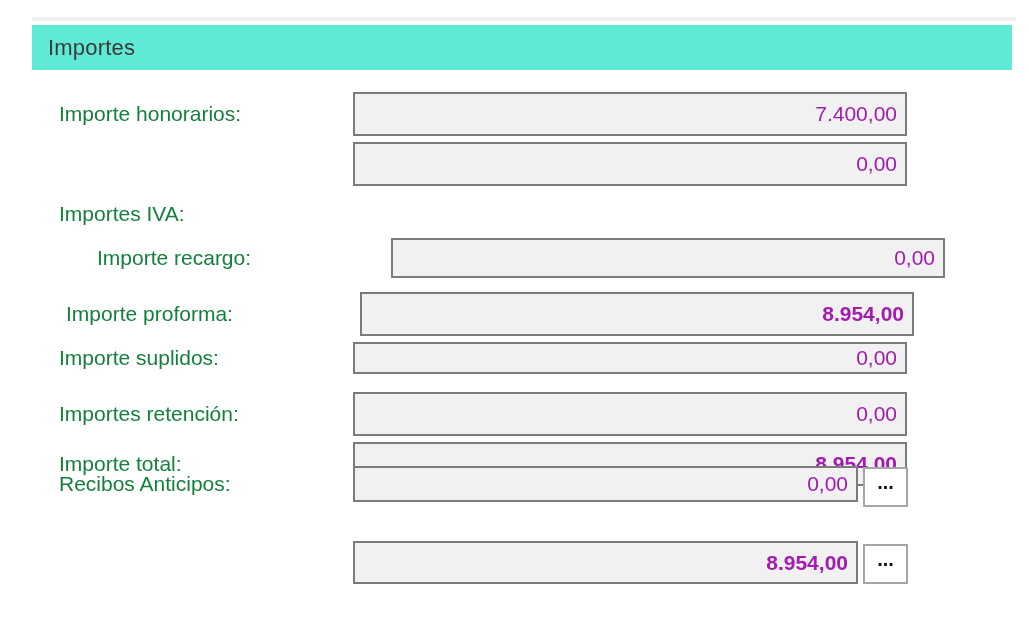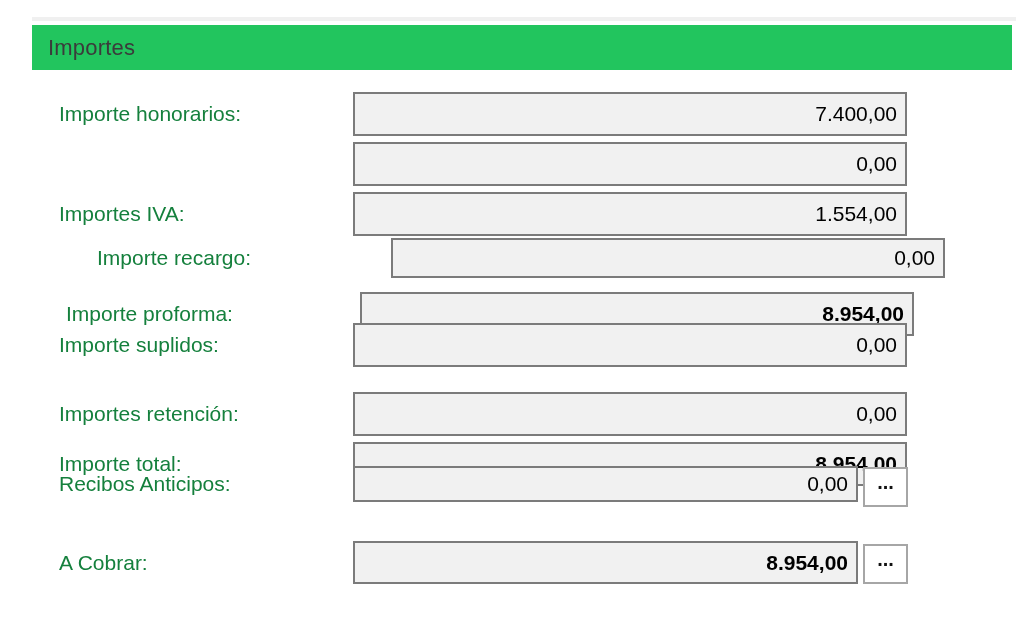--- a/index.html
+++ b/index.html
@@ -9,41 +9,41 @@
     background:#ffffff;
     font-family:"Liberation Sans", sans-serif;
     overflow:hidden;
   }
   .top-strip{
     position:absolute;left:32px;top:17px;width:984px;height:4px;
     background:#f0f0f0;
   }
   .section-header{
     position:absolute;left:32px;top:25px;width:980px;height:45px;
-    background:#22c55e;
+    background:#5eead4;
     display:flex;align-items:center;
     padding-left:16px;box-sizing:border-box;
   }
   .section-header .title{
     font-size:22px;color:#3b3b3b;letter-spacing:0.2px;
   }
   .row{position:absolute;left:0;width:1029px;}
   .row .lbl{
     position:absolute;left:59px;top:0;height:100%;
     display:flex;align-items:center;
     font-size:21px;color:#15803d;
   }
   .row input.val{
     position:absolute;left:353px;top:0;height:100%;
     width:554px;
     box-sizing:border-box;
     border:2px solid #7b7b7b;
     background:#f1f1f1;
     font-family:"Liberation Sans", sans-serif;
-    font-size:21px;color:#000000;
+    font-size:21px;color:#a21caf;
     text-align:right;
     padding:0 8px 0 4px;
     outline:none;
   }
   .row.short input.val{width:505px;}
   .row.bold input.val{font-weight:bold;}
   .row .browse-btn{
     position:absolute;left:863px;width:45px;height:40px;
     box-sizing:border-box;
     background:#ffffff;
@@ -54,21 +54,21 @@
     line-height:0;
     padding:0 0 10px 0;
     cursor:pointer;
   }
   
   .r0{top:92px;height:44px;}
   .r1{top:142px;height:44px;}
   .r2{top:192px;height:44px;}
   .r3{top:238px;height:40px;margin-left:38px;}
   .r4{top:292px;height:44px;margin-left:7px;}
-  .r5{top:323px;height:44px;}
+  .r5{top:342px;height:32px;}
   .r6{top:392px;height:44px;}
   .r7{top:442px;height:44px;}
   .r8{top:466px;height:36px;}
   .r8 .browse-btn{top:1px;}
   .r9{top:541px;height:43px;}
   .r9 .browse-btn{top:3px;}
 </style>
 </head>
 <body>
 
@@ -84,21 +84,20 @@
     <span class="lbl">Importe honorarios:</span>
     <input class="val" readonly="" value="7.400,00" style="">
   </div>
 
   <div class="row r1">
     <input class="val" readonly="" value="0,00" style="">
   </div>
 
   <div class="row r2">
     <span class="lbl">Importes IVA:</span>
-    <input class="val" readonly="" value="1.554,00" style="">
   </div>
 
   <div class="row r3">
     <span class="lbl">Importe recargo:</span>
     <input class="val" readonly="" value="0,00" style="">
   </div>
 
   <div class="row r4 bold">
     <span class="lbl">Importe proforma:</span>
     <input class="val" readonly="" value="8.954,00" style="">
@@ -121,20 +120,19 @@
 
   <div class="row r8 short">
     <span class="lbl">Recibos Anticipos:</span>
     <input class="val" readonly="" value="0,00" style="">
     <button class="browse-btn">
       <span>...</span>
     </button>
   </div>
 
   <div class="row r9 short bold">
-    <span class="lbl">A Cobrar:</span>
     <input class="val" readonly="" value="8.954,00" style="">
     <button class="browse-btn">
       <span>...</span>
     </button>
   </div>
 
 </div>
 
 </body></html>

